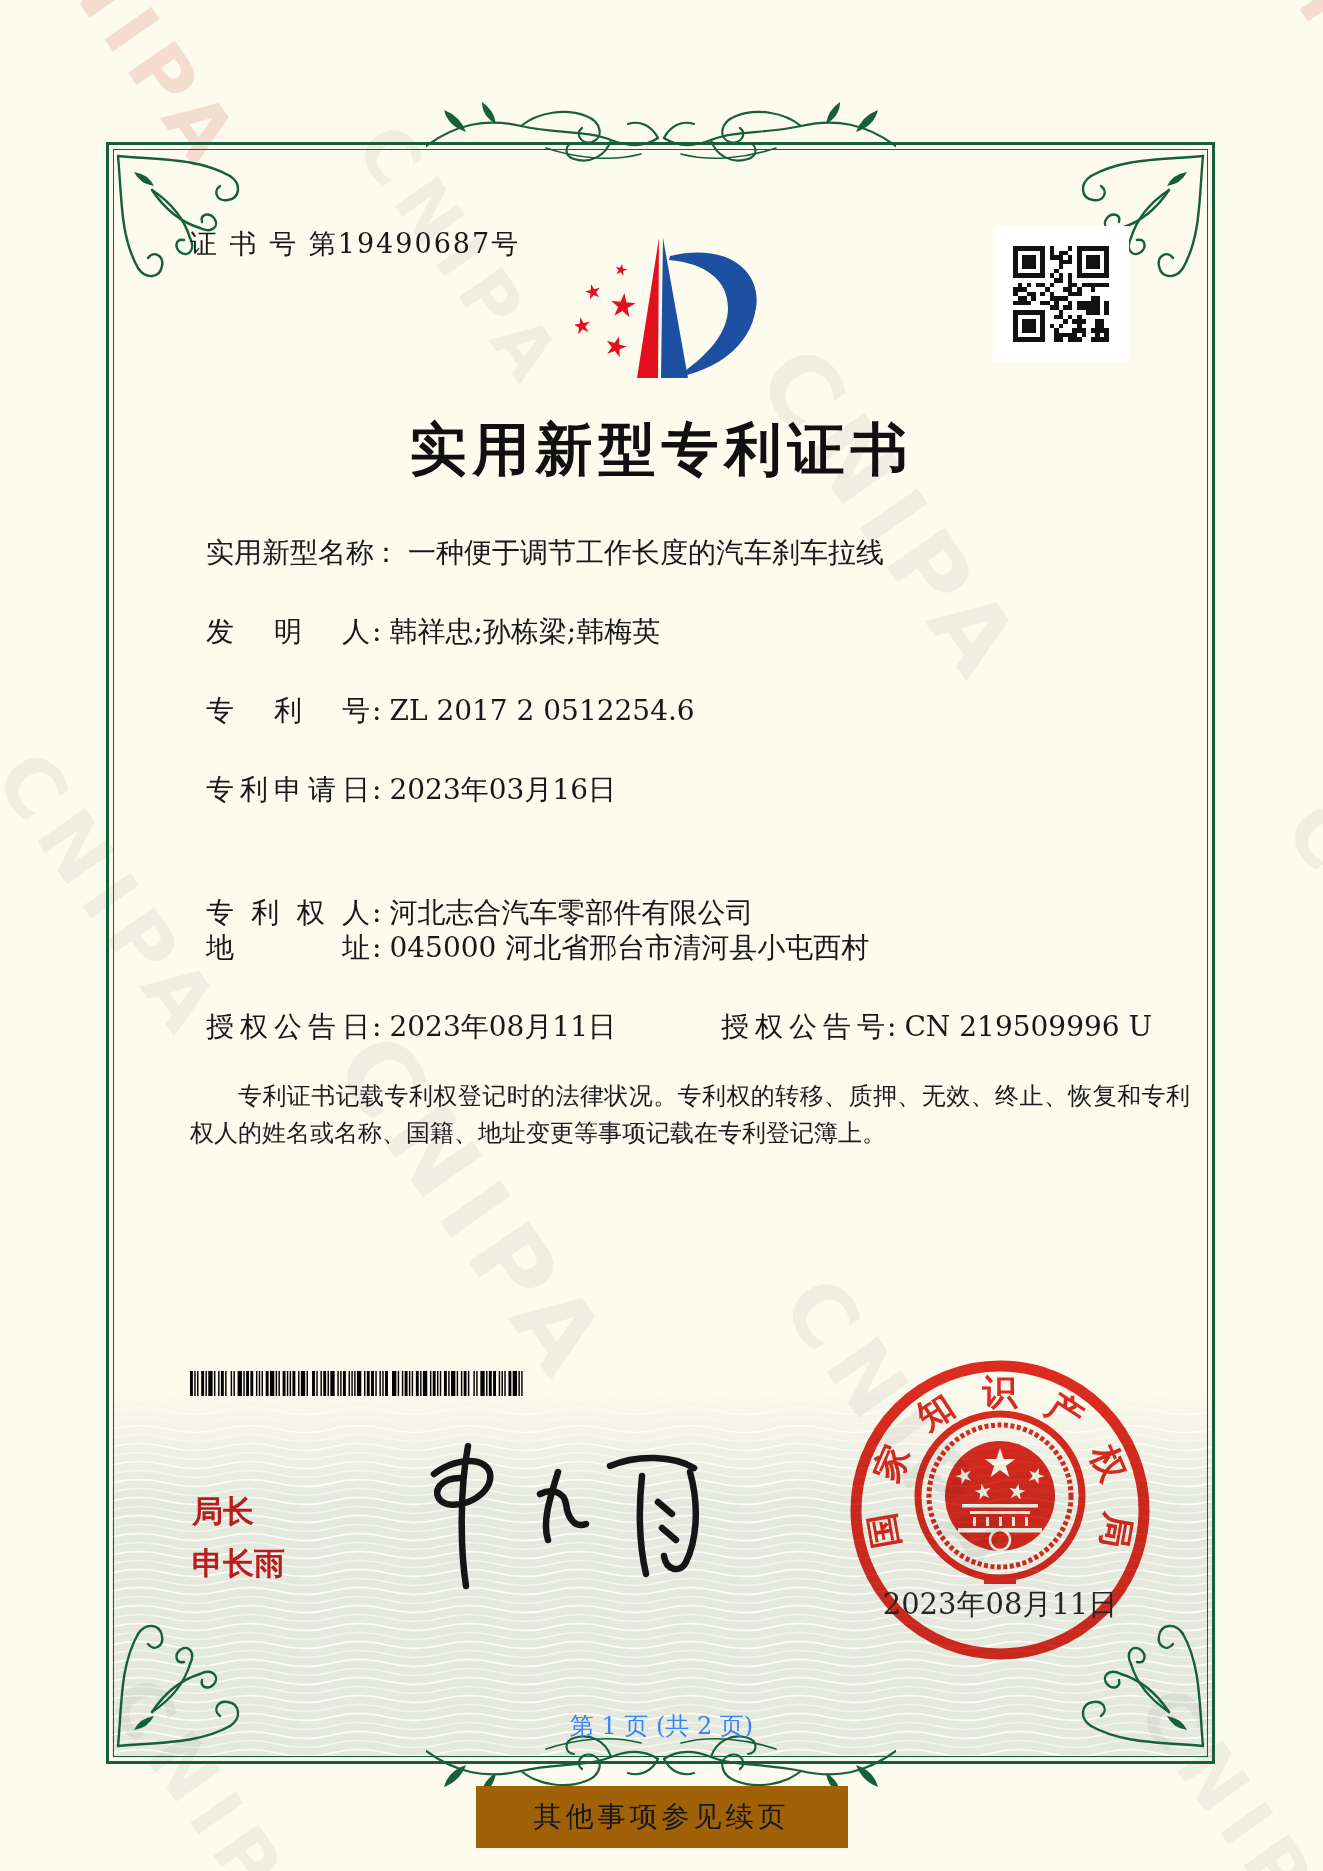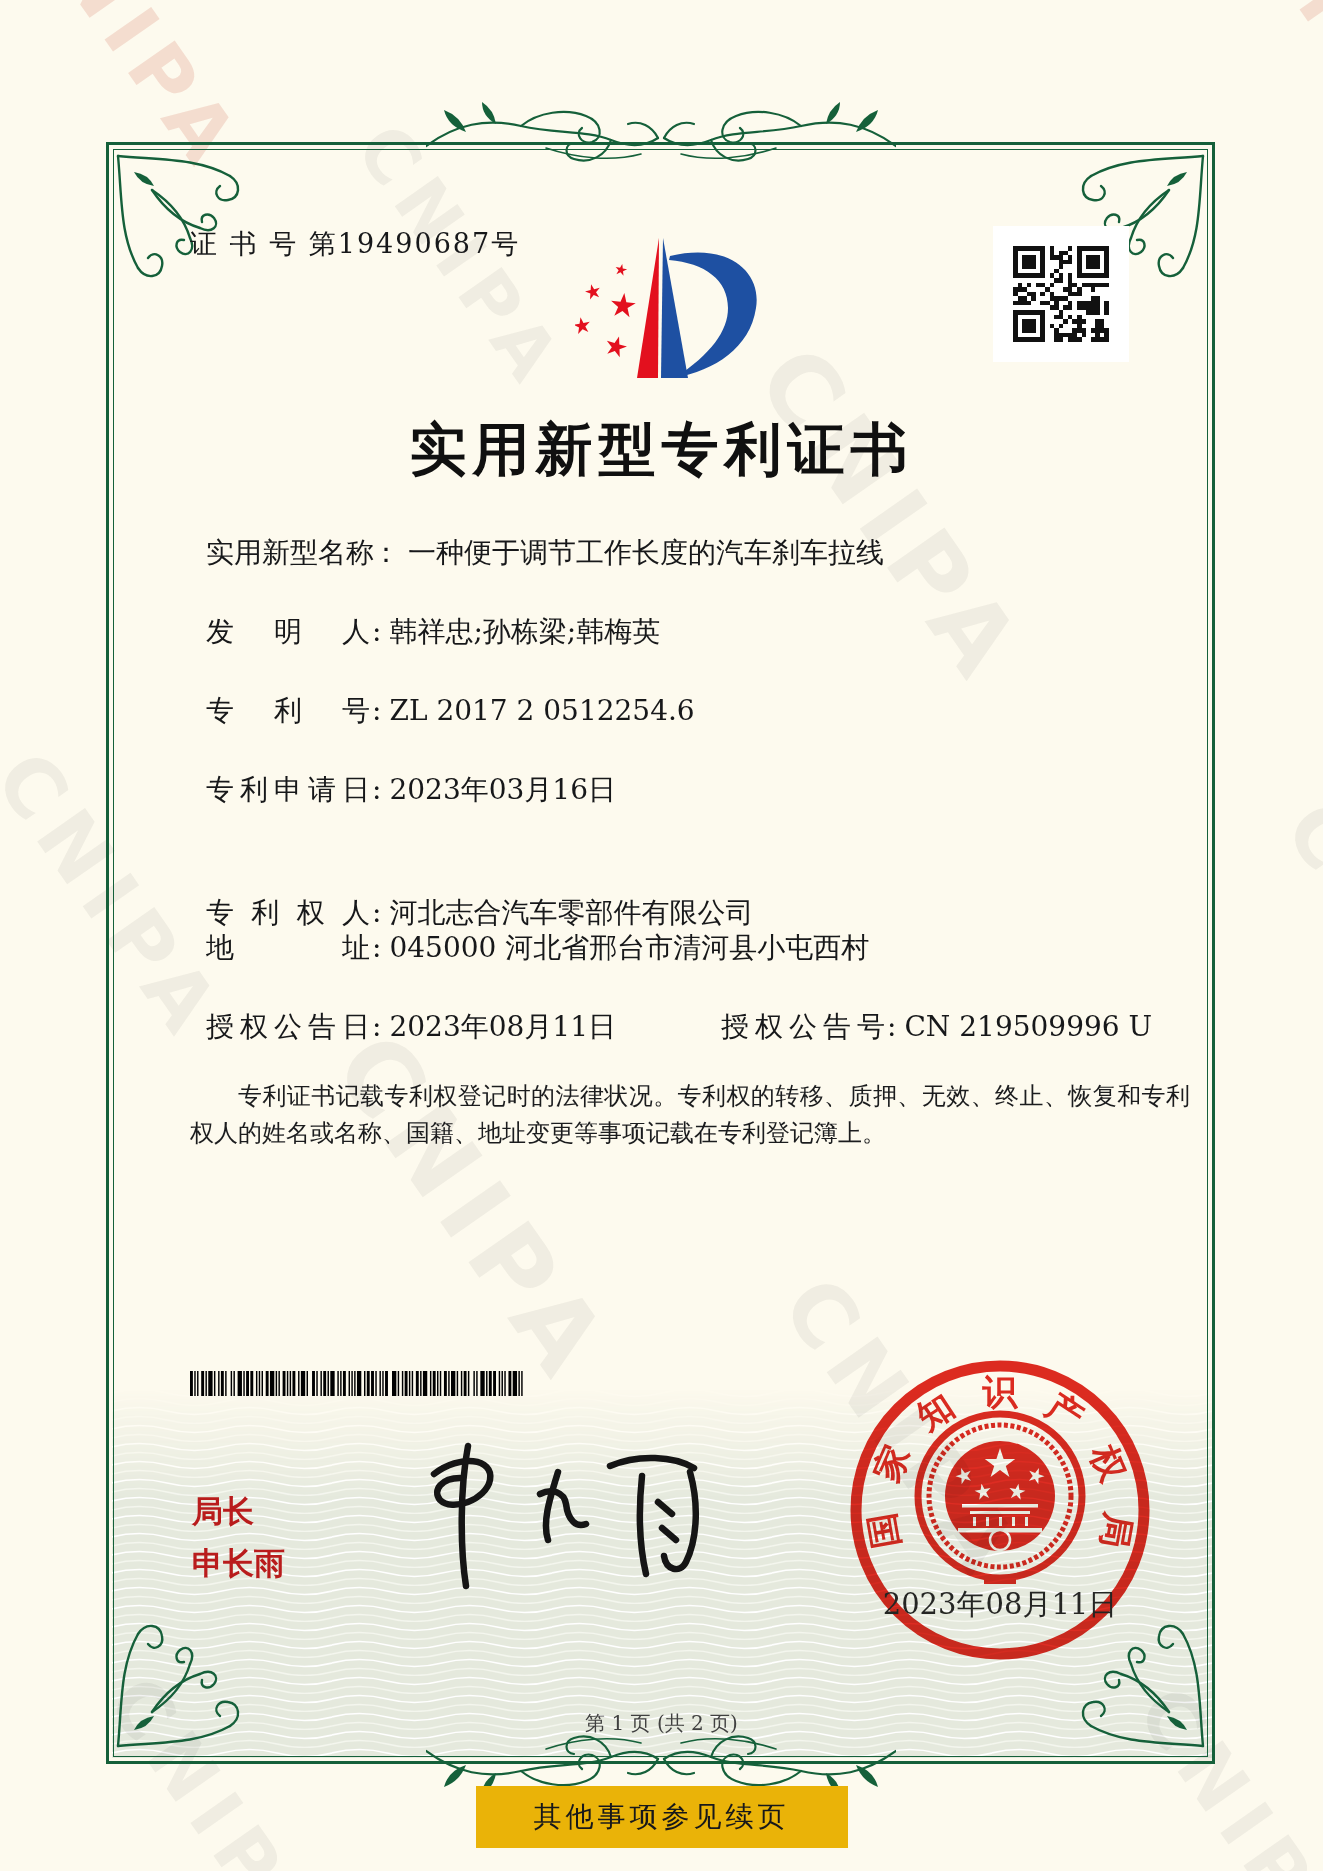--- a/index.html
+++ b/index.html
@@ -49,23 +49,23 @@
   .dir{position:absolute;left:192px;top:1486px;z-index:5;
        font-family:Liberation Serif, serif;font-weight:600;
        font-size:31px;line-height:52px;color:#b91c1c;}
   .sig{position:absolute;left:390px;top:1428px;z-index:5;}
 
   
   .seal{position:absolute;left:842px;top:1352px;z-index:8;opacity:0.95;mix-blend-mode:multiply;}
   .seal text{font-family:"DejaVu Serif","Liberation Serif",serif;}
 
   
-  .pageno{position:absolute;left:0;top:1710px;width:100%;text-align:center;font-size:20px;
-          z-index:6;color:#404040;}
-  .note{position:absolute;left:50%;top:1786px;transform:translateX(-50%);background:#eab308;
+  .pageno{position:absolute;left:0;top:1710px;width:100%;text-align:center;font-size:24px;
+          z-index:6;color:#3b82f6;}
+  .note{position:absolute;left:50%;top:1786px;transform:translateX(-50%);background:#a16207;
         padding:12px 58px;font-size:28px;letter-spacing:4px;z-index:6;white-space:nowrap;}
 </style>
 </head>
 <body>
 
 <div class="page">
 
   <div class="wm wm-pink" style="left:-30px;top:-15px;font-size:78px;">CNIPA</div>
   <div class="wm wm-gray" style="left:310px;top:215px;font-size:72px;">CNIPA</div>
   <div class="wm wm-pink" style="left:1165px;top:-45px;font-size:78px;">CNIPA</div>

